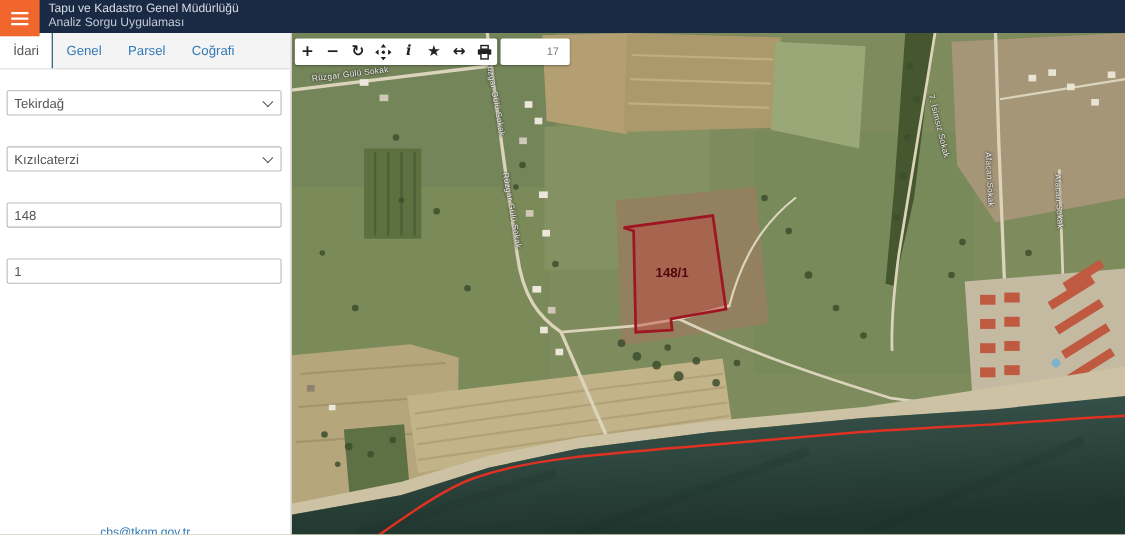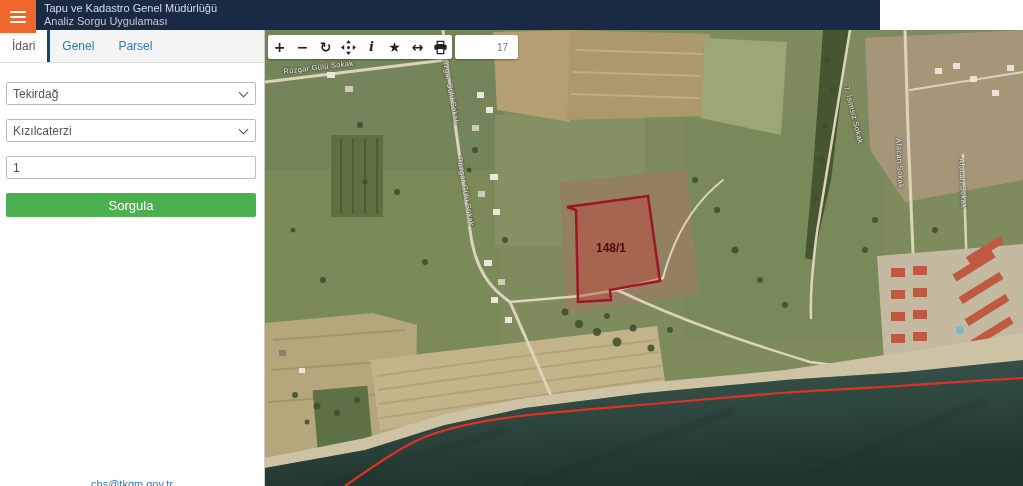--- a/index.html
+++ b/index.html
@@ -1,33 +1,33 @@
 <!DOCTYPE html>
 <html><head>
 <meta charset="utf-8">
 <style>
   html,body{margin:0;padding:0;}
   body{
     width:1023px;height:486px;overflow:hidden;position:relative;
     font-family:"Liberation Sans",sans-serif;background:#fff;
   }
   
-  .header{position:absolute;top:0;left:0;width:880px;height:30px;background:#1a2a44;z-index:30;}
+  .header{position:absolute;top:0;left:0;width:1023px;height:30px;background:#1a2a44;z-index:30;}
   .burger{position:absolute;top:0;left:0;width:36px;height:33px;background:#f0662d;border:none;cursor:pointer;z-index:31;display:flex;flex-direction:column;justify-content:center;align-items:center;gap:3px;}
   .burger span{display:block;width:16px;height:2px;background:#fff;border-radius:1px;}
   .titles{position:absolute;left:44px;top:2px;color:#cbd2dc;}
   .titles .t1{font-size:11px;line-height:13px;color:#d8dde5;}
   .titles .t2{font-size:11px;line-height:13px;color:#c2c9d4;}
   
   .sidebar{position:absolute;top:30px;left:0;width:265px;bottom:0;background:#fff;border-right:1px solid #ccc;box-sizing:border-box;overflow:hidden;z-index:20;}
   .tabs{height:32px;background:#f4f4f4;border-bottom:1px solid #ddd;display:flex;}
   .tab{font-size:12px;line-height:32px;padding:0 12px;cursor:pointer;color:#337ab7;background:transparent;border:none;}
-  .tab.active{background:#fff;color:#555;border-right:3px solid #0c4a6e;}
+  .tab.active{background:#fff;color:#555;border-right:1px solid #0c4a6e;}
   .form{padding:19px 8px 0 6px;}
-  .field{position:relative;margin-bottom:14px;}
+  .field{position:relative;margin-bottom:28px;}
   .field select,.field input{
     width:100%;box-sizing:border-box;height:23px;border:1px solid #bbb;border-radius:2px;
     font-size:12px;color:#555;padding:2px 6px;background:#fff;outline:none;
     font-family:"Liberation Sans",sans-serif;
     -webkit-appearance:none;appearance:none;
   }
   .chev{position:absolute;right:9px;top:7px;width:6px;height:6px;border-right:1.5px solid #555;border-bottom:1.5px solid #555;transform:rotate(45deg);pointer-events:none;}
   .submit{width:100%;height:24px;background:#4caf50;color:#fff;border:none;border-radius:2px;font-size:13px;cursor:pointer;font-family:"Liberation Sans",sans-serif;}
   .sidebar-footer{position:absolute;bottom:-6px;left:0;width:100%;text-align:center;}
   .sidebar-footer a{font-size:11px;color:#337ab7;text-decoration:none;}
@@ -55,38 +55,41 @@
   <span></span>
     <span></span>
     <span></span>
 </button>
 
 <div class="sidebar">
   <div class="tabs">
     <button class="tab active">İdari</button>
     <button class="tab">Genel</button>
     <button class="tab">Parsel</button>
+    <button class="tab">Coğrafi</button>
   </div>
   <div class="form">
     <div class="field">
       <select>
         <option>Tekirdağ</option>
       </select>
       <span class="chev"></span>
     </div>
     <div class="field">
       <select>
         <option>Kızılcaterzi</option>
       </select>
       <span class="chev"></span>
     </div>
     <div class="field">
+      <input type="text" value="148" style="">
+    </div>
+    <div class="field">
       <input type="text" value="1" style="">
     </div>
-    <button class="submit">Sorgula</button>
   </div>
   <div class="sidebar-footer">
     <a href="#">cbs@tkgm.gov.tr</a>
   </div>
 </div>
 
 <div class="map">
   <svg class="scene" width="758" height="456" viewBox="0 0 758 456">
     <defs>
       <linearGradient id="seaGrad" x1="0" y1="0" x2="0.3" y2="1">

